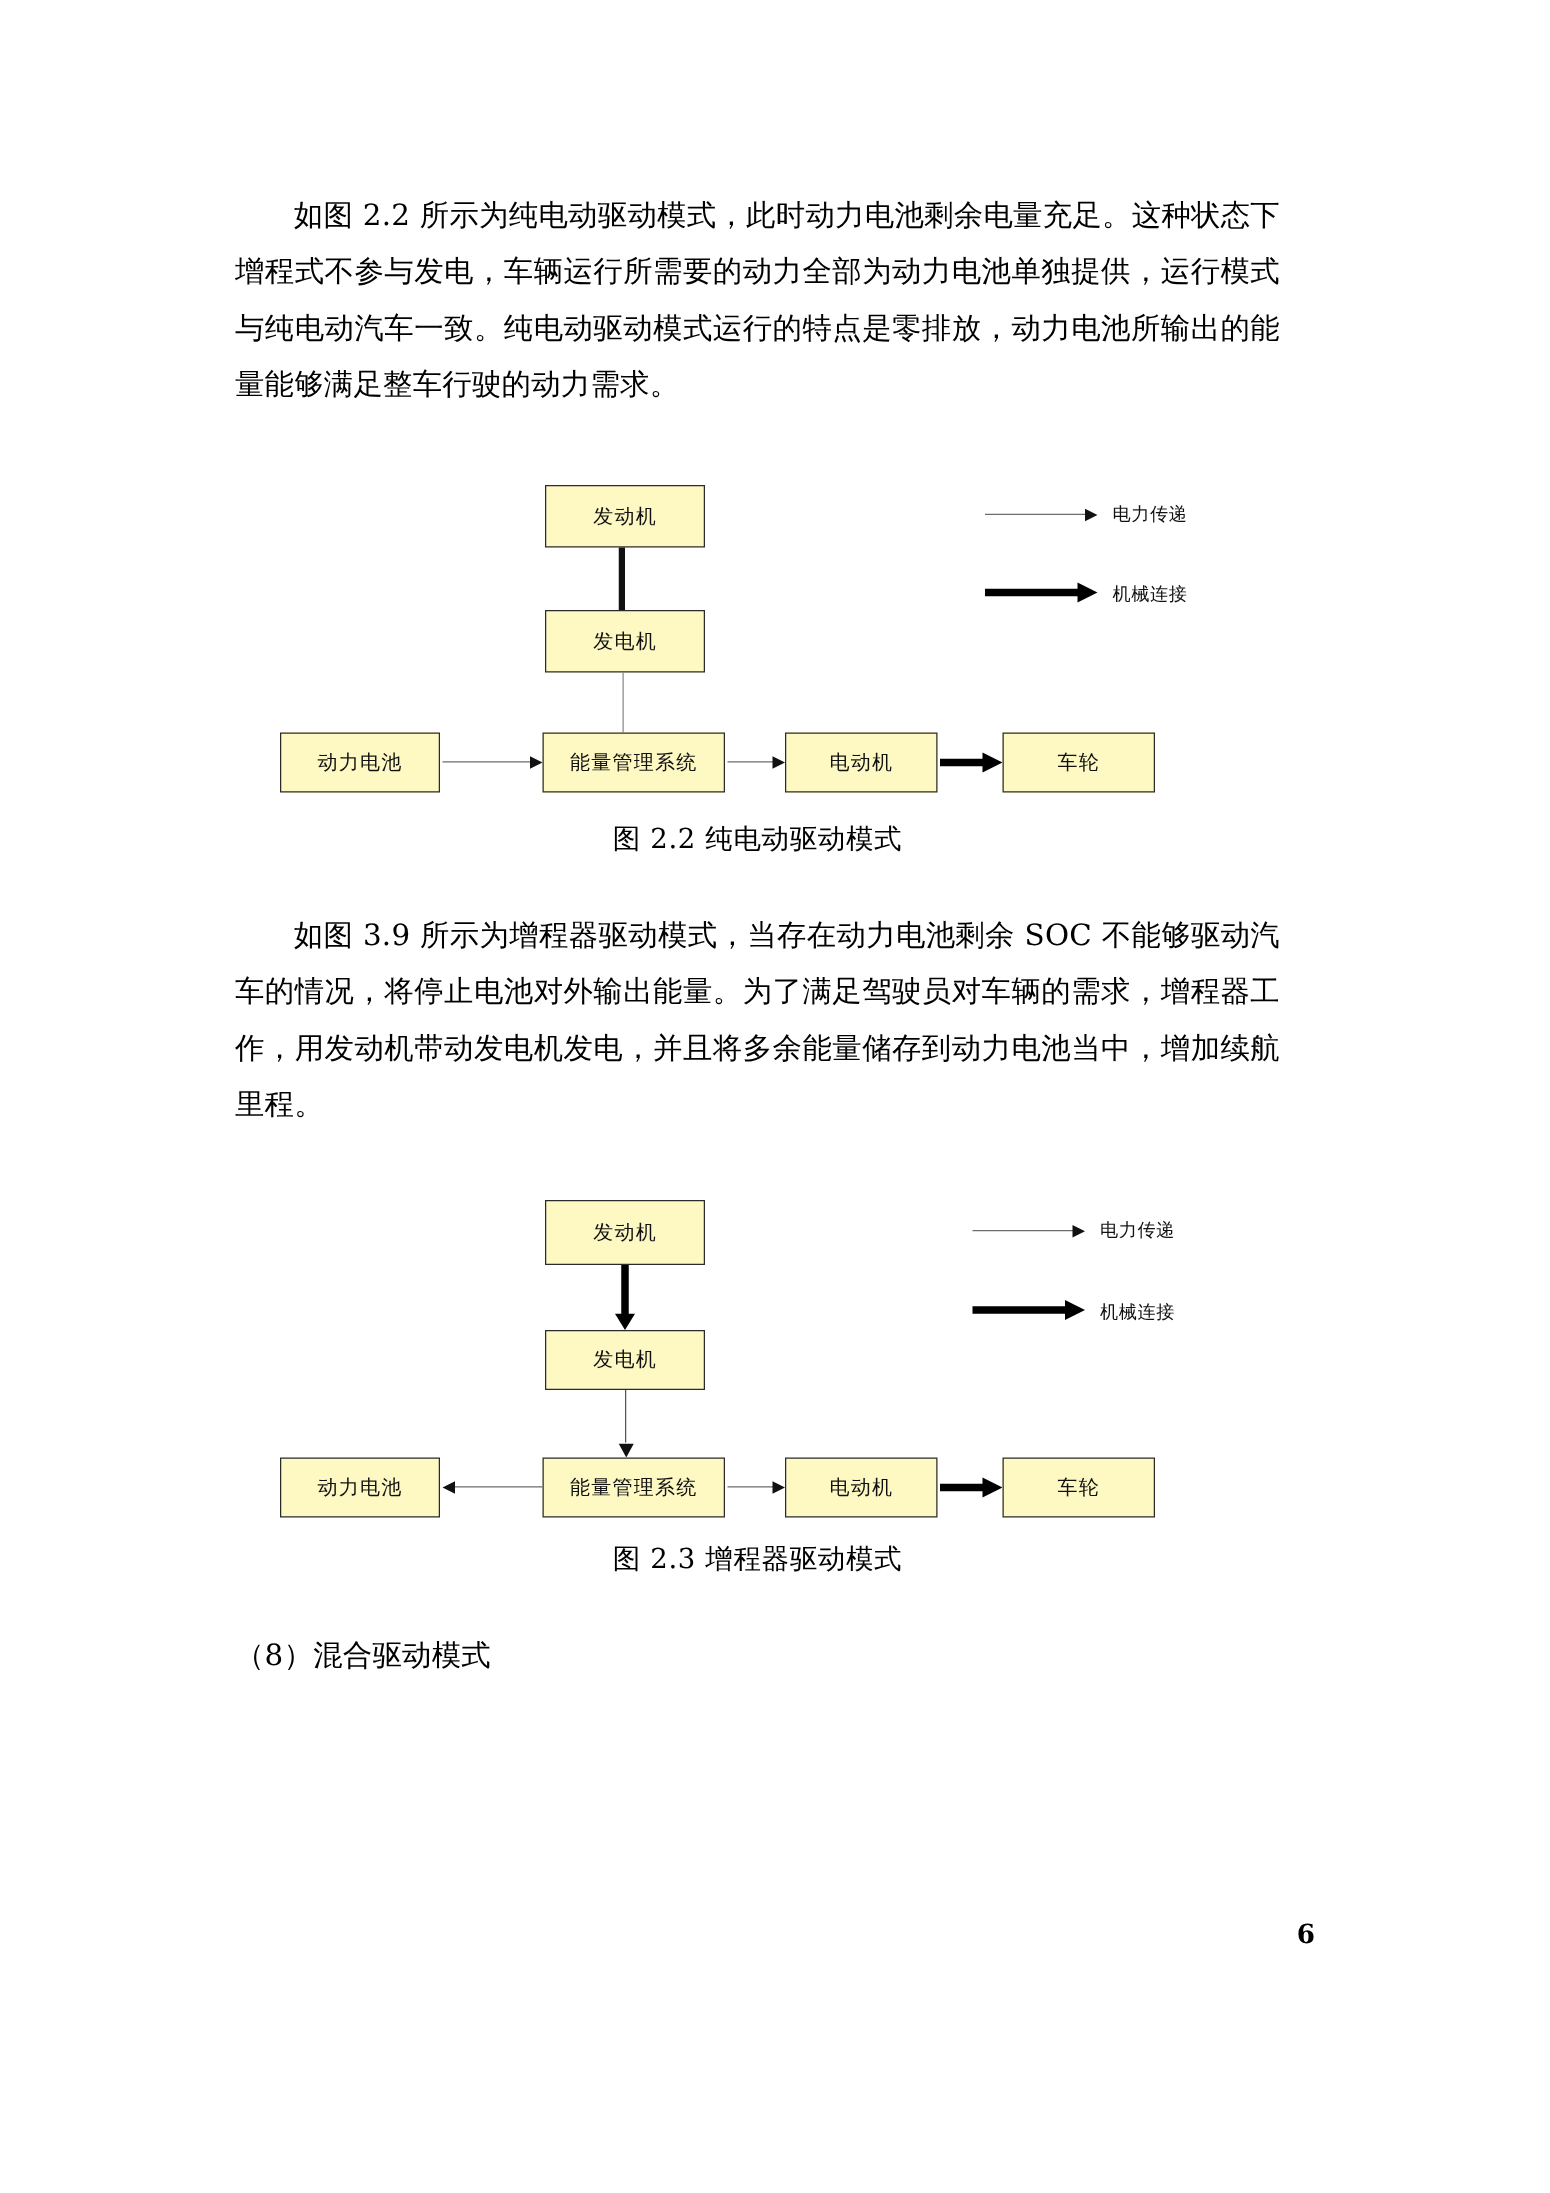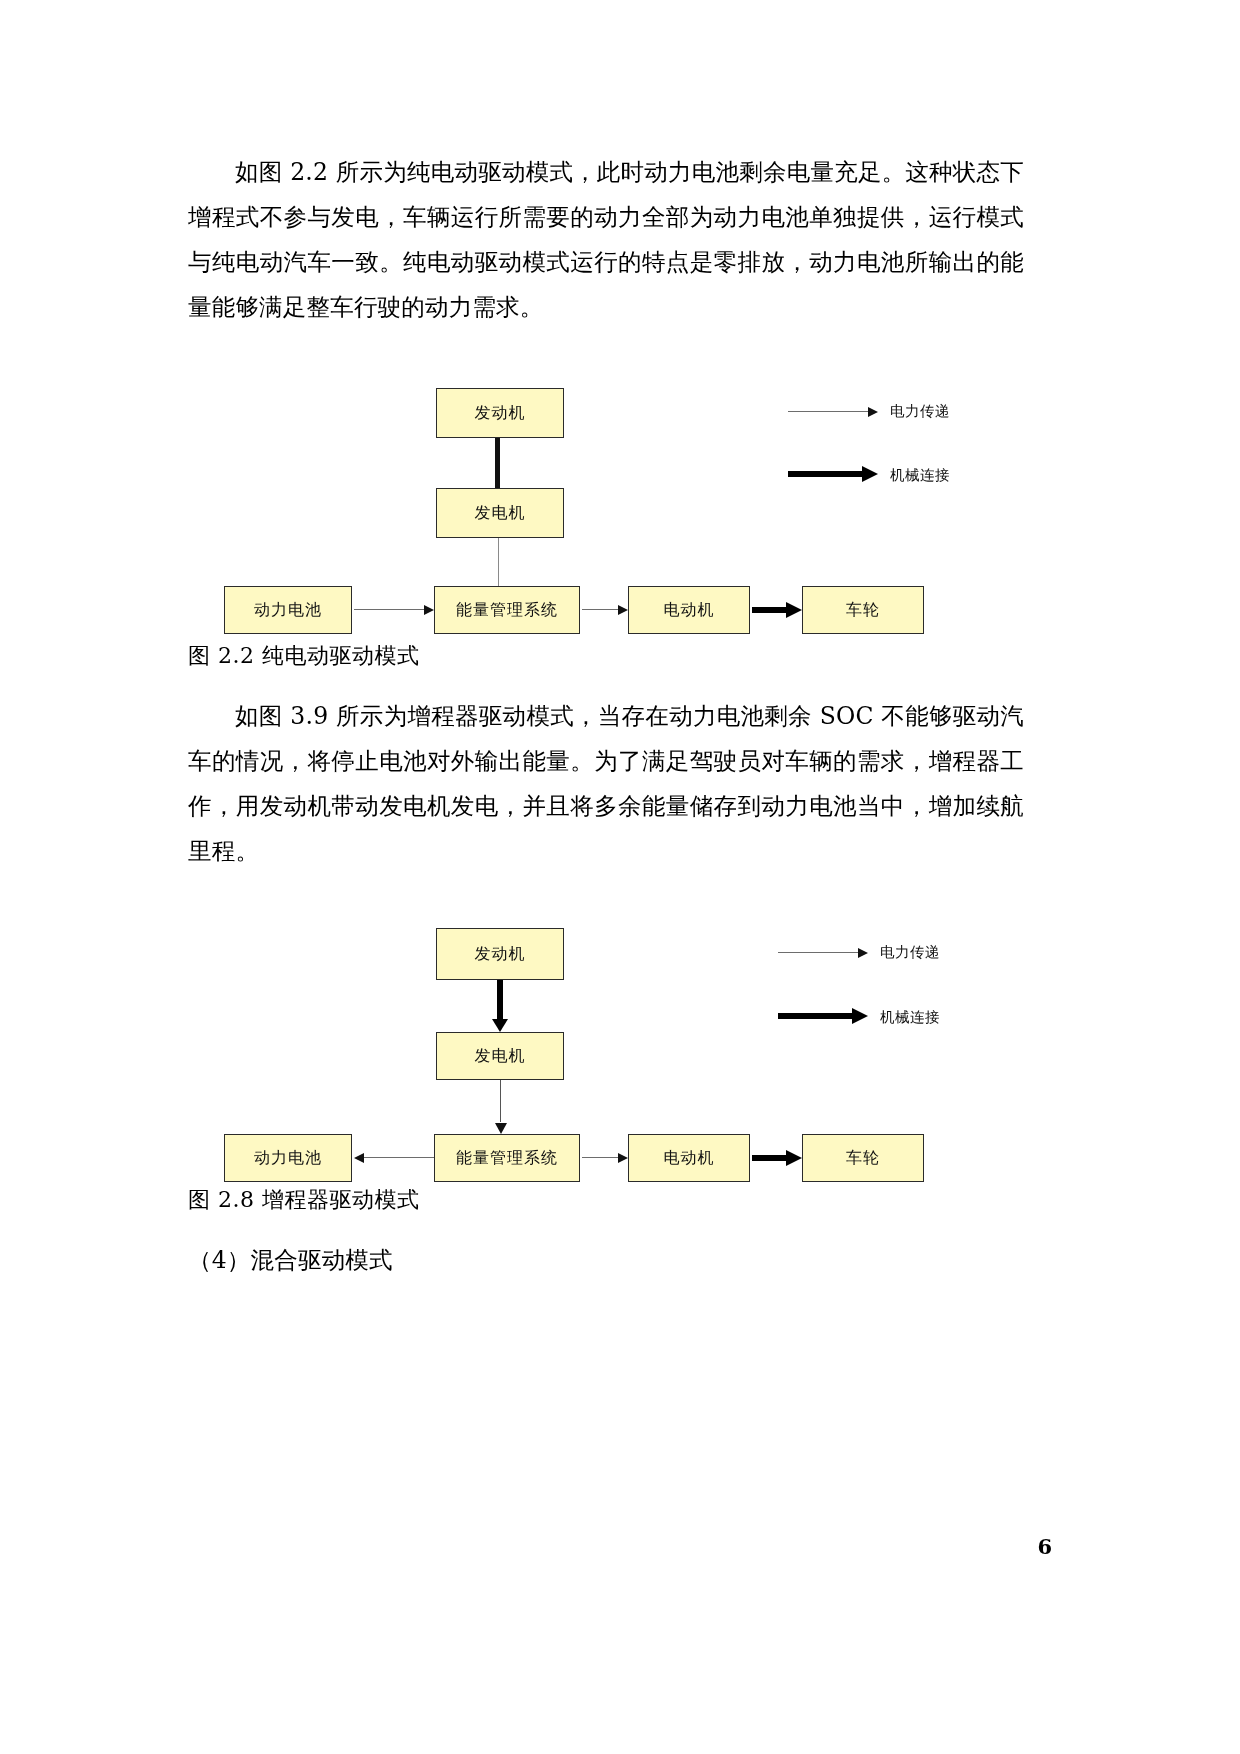--- a/index.html
+++ b/index.html
@@ -125,24 +125,24 @@
   }
   .legend-label{
     position:absolute;
     font-size:14.5px;
     font-family:Liberation Mono, monospace;
     color:#111;
     white-space:nowrap;
     letter-spacing:0.5px;
   }
   .caption{
-    text-align:left;
+    text-align:center;
     font-size:22px;
     line-height:40px;
-    margin:0;
+    margin:16px;
     letter-spacing:0.5px;
   }
   .pagenum{
     position:absolute;
     right:188px;
     bottom:195px;
     font-size:21px;
     font-weight:bold;
     font-family:"DejaVu Serif","Liberation Serif",serif;
   }
@@ -263,25 +263,25 @@
         <div class="legend-label" style="left:692px;top:23px;">电力传递</div>
 
         <div class="arr-h thick" style="left:590px;top:88px;width:90px;">
           <span class="shaft"></span>
           <span class="head"></span>
         </div>
         <div class="legend-label" style="left:692px;top:88px;">机械连接</div>
 
       </div>
 
-      <p class="caption">图 2.8 增程器驱动模式</p>
+      <p class="caption">图 2.3 增程器驱动模式</p>
     </div>
 
     <div class="spacer-sm"></div>
 
-    <p class="para noindent section-head">（4）混合驱动模式</p>
+    <p class="para noindent section-head">（8）混合驱动模式</p>
 
 
   </div>
 
   <div class="pagenum">6</div>
 
 </div>
 
 </body></html>

